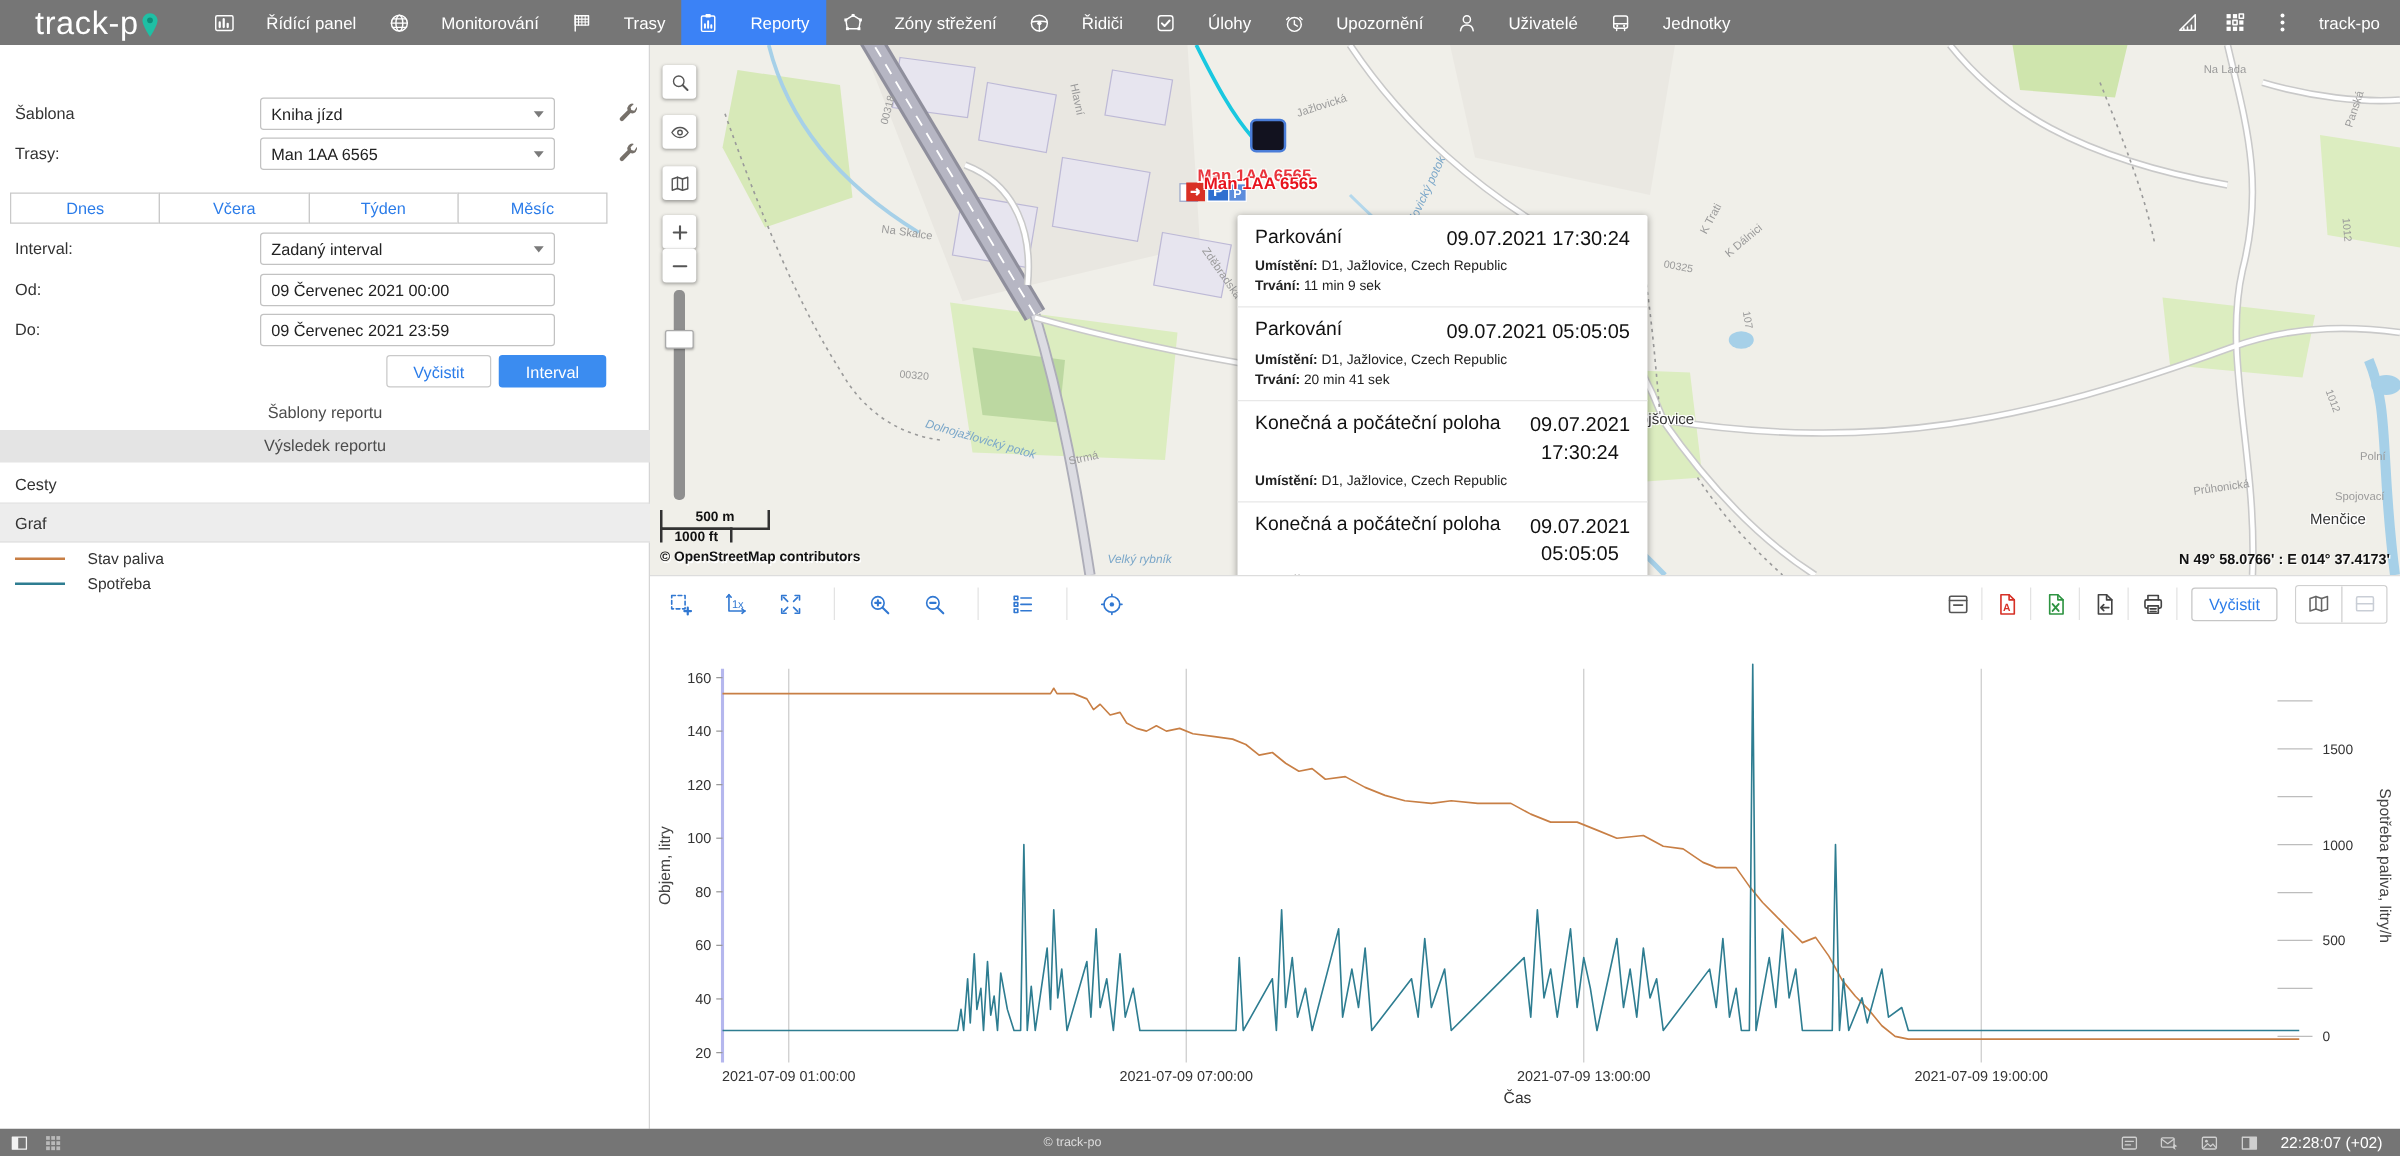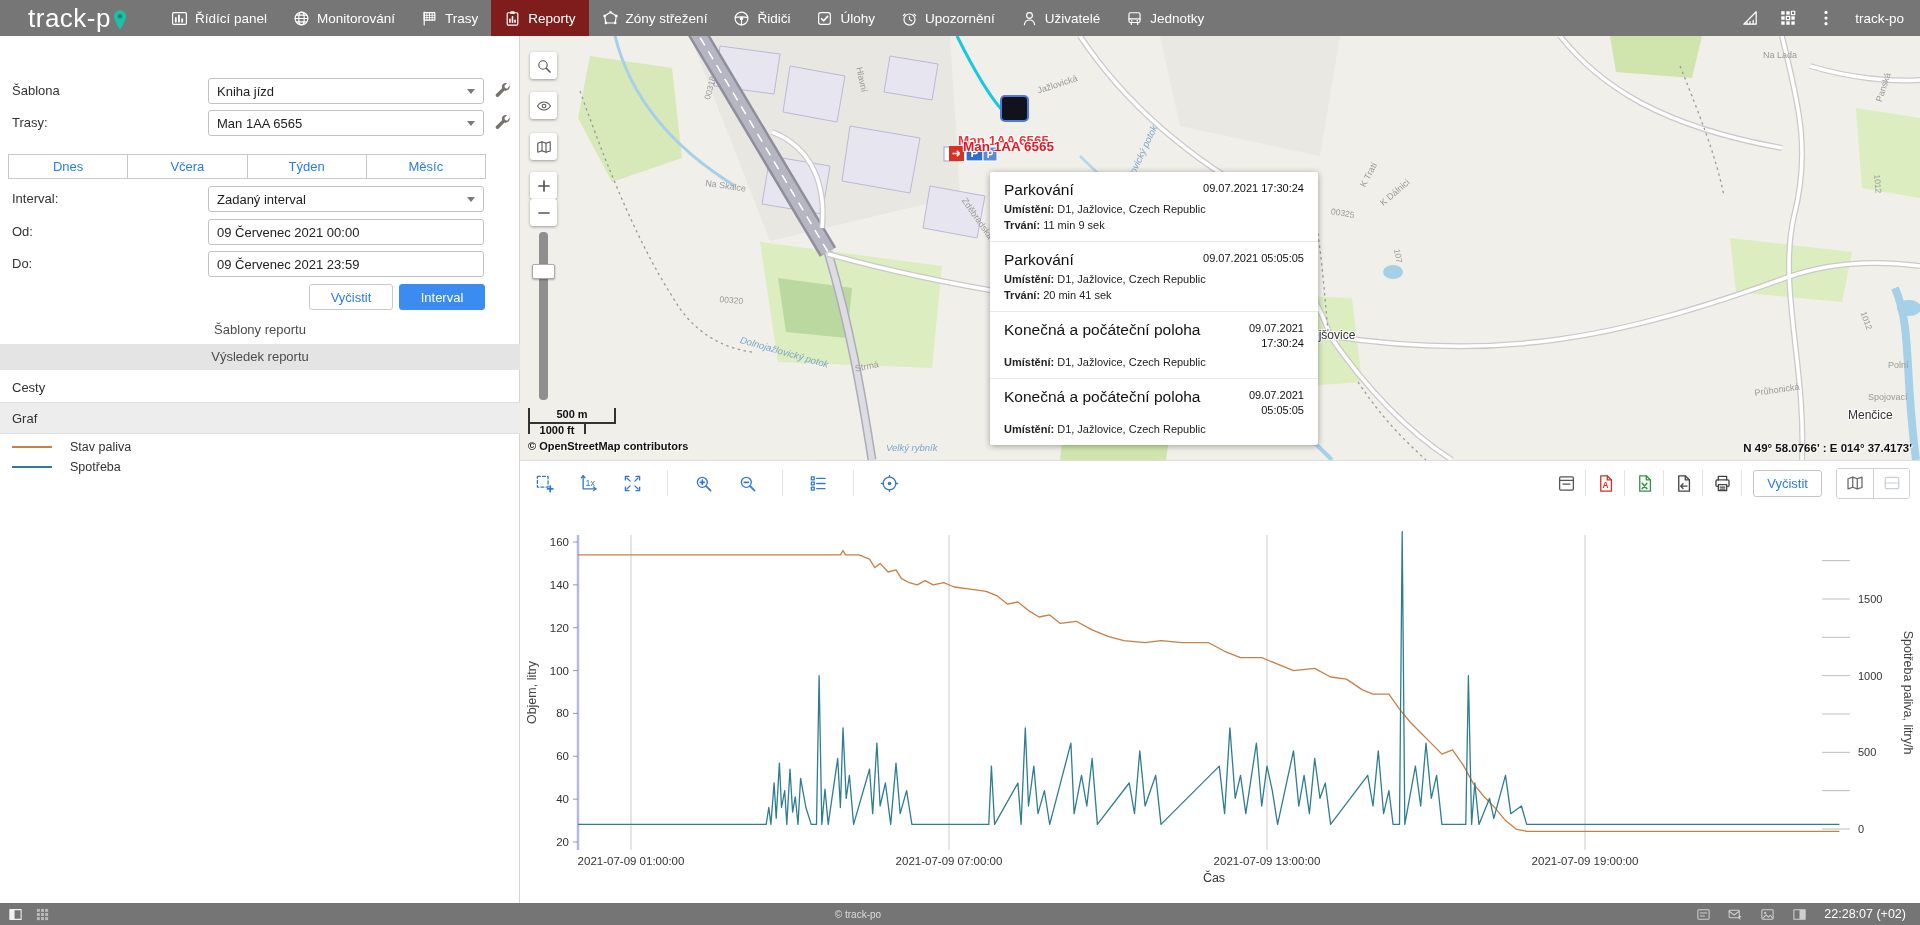--- a/index.html
+++ b/index.html
@@ -6,32 +6,32 @@
   html,body { margin:0; padding:0; width:1920px; height:925px; overflow:hidden;
     font-family:"Liberation Sans", sans-serif; background:#fff; }
 
   
   .topbar { position:absolute; top:0; left:0; width:1920px; height:36px; background:#767676;
     display:flex; align-items:center; color:#fff; z-index:50; }
   .logo { display:flex; align-items:center; margin-left:28px; font-size:26px; font-weight:500;
     letter-spacing:.5px; color:#fff; }
   .logo svg { margin-left:1px; margin-top:4px; }
   .menu { display:flex; height:100%; margin-left:30px; }
-  .menu-item { display:flex; align-items:center; gap:7px; padding:0 13px; font-size:13.5px;
+  .menu-item { display:flex; align-items:center; gap:25px; padding:0 13px; font-size:13.5px;
     cursor:pointer; white-space:nowrap; }
-  .menu-item.active { background:#7f1d1d; }
+  .menu-item.active { background:#3b82f6; }
   .topbar-right { margin-left:auto; display:flex; align-items:center; gap:20px; margin-right:16px; }
   .topbar-right .tbi { display:flex; align-items:center; }
   .account-label { font-size:13.5px; }
 
   
   .sidebar { position:absolute; top:36px; left:0; width:520px; height:867px; background:#fff;
     border-right:1px solid #d5d5d5; }
   .f-label { position:absolute; left:12px; font-size:13px; color:#333; }
-  .control { position:absolute; left:208px; width:276px; height:26px; border:1px solid #c2c2c2;
+  .control { position:absolute; left:208px; width:236px; height:26px; border:1px solid #c2c2c2;
     border-radius:3px; font-size:13px; color:#222; padding:0 8px; display:flex; align-items:center;
     background:#fff; }
   .chev { width:0; height:0; border-left:4px solid transparent; border-right:4px solid transparent;
     border-top:5px solid #7a7a7a; margin-left:auto; }
   .wrench { position:absolute; left:494px; width:18px; height:18px; cursor:pointer; }
   .quick-group { position:absolute; left:8px; top:118px; width:478px; height:25px; display:flex; }
   .quick-btn { flex:1; border:1px solid #c9c9c9; margin-left:-1px; background:#fff; color:#2b7ce9;
     font-size:13px; display:flex; align-items:center; justify-content:center; cursor:pointer; }
   .quick-btn:first-child { margin-left:0; }
   .btn { position:absolute; height:26px; border-radius:3px; font-size:13px; display:flex;
@@ -73,21 +73,21 @@
   .attribution { position:absolute; left:8px; top:404px; font-size:11px; font-weight:bold; color:#111;
     text-shadow:1px 1px 0 #fff; z-index:5; }
   .map-coords { position:absolute; right:8px; top:406px; font-size:11.5px; font-weight:bold; color:#111;
     text-shadow:1px 1px 0 #fff; z-index:5; }
   .popup { position:absolute; left:470px; top:136px; width:328px; background:#fff; border-radius:2px;
     box-shadow:0 1px 6px rgba(0,0,0,.35); z-index:10; }
   .event { padding:9px 14px 10px; border-bottom:1px solid #e8e8e8; }
   .event:last-child { border-bottom:none; }
   .event-head { display:flex; justify-content:space-between; align-items:flex-start; }
   .event-title { font-size:15.5px; color:#111; }
-  .event-time { font-size:11px; color:#111; text-align:right; white-space:pre-line; line-height:1.4;
+  .event-time { font-size:16px; color:#111; text-align:center; white-space:pre-line; line-height:1.4;
     margin-left:10px; }
   .event-line { font-size:11px; color:#222; margin-top:4px; }
   .event-line b { font-weight:bold; }
 
   
   .chart-section { position:absolute; left:520px; top:460px; width:1400px; height:443px; background:#fff;
     border-top:1px solid #ddd; }
   .chart-toolbar { height:44px; display:flex; align-items:center; padding:0 10px; }
   .tb-left { display:flex; align-items:center; gap:16px; }
   .tb-btn { width:28px; height:28px; display:flex; align-items:center; justify-content:center;

